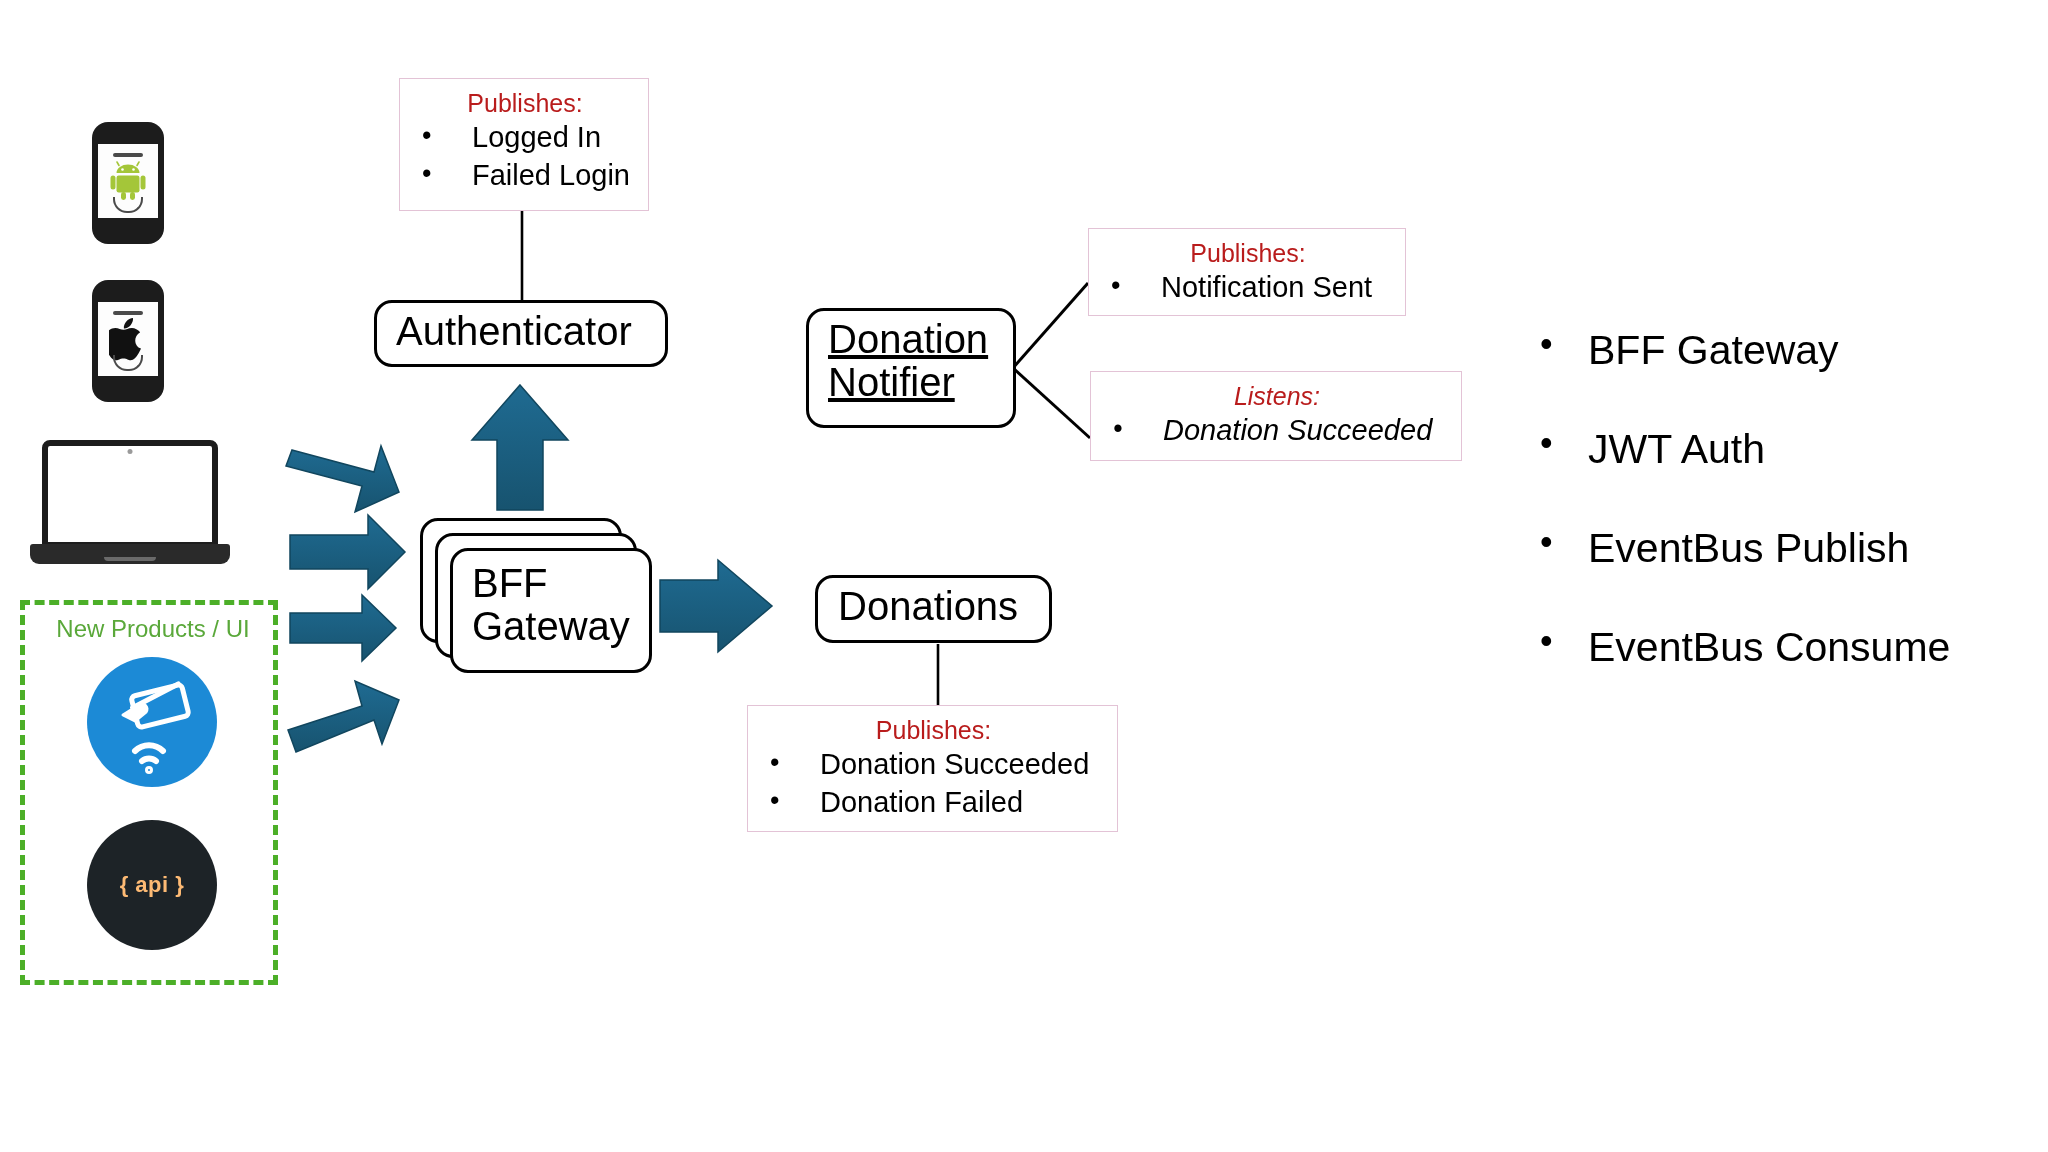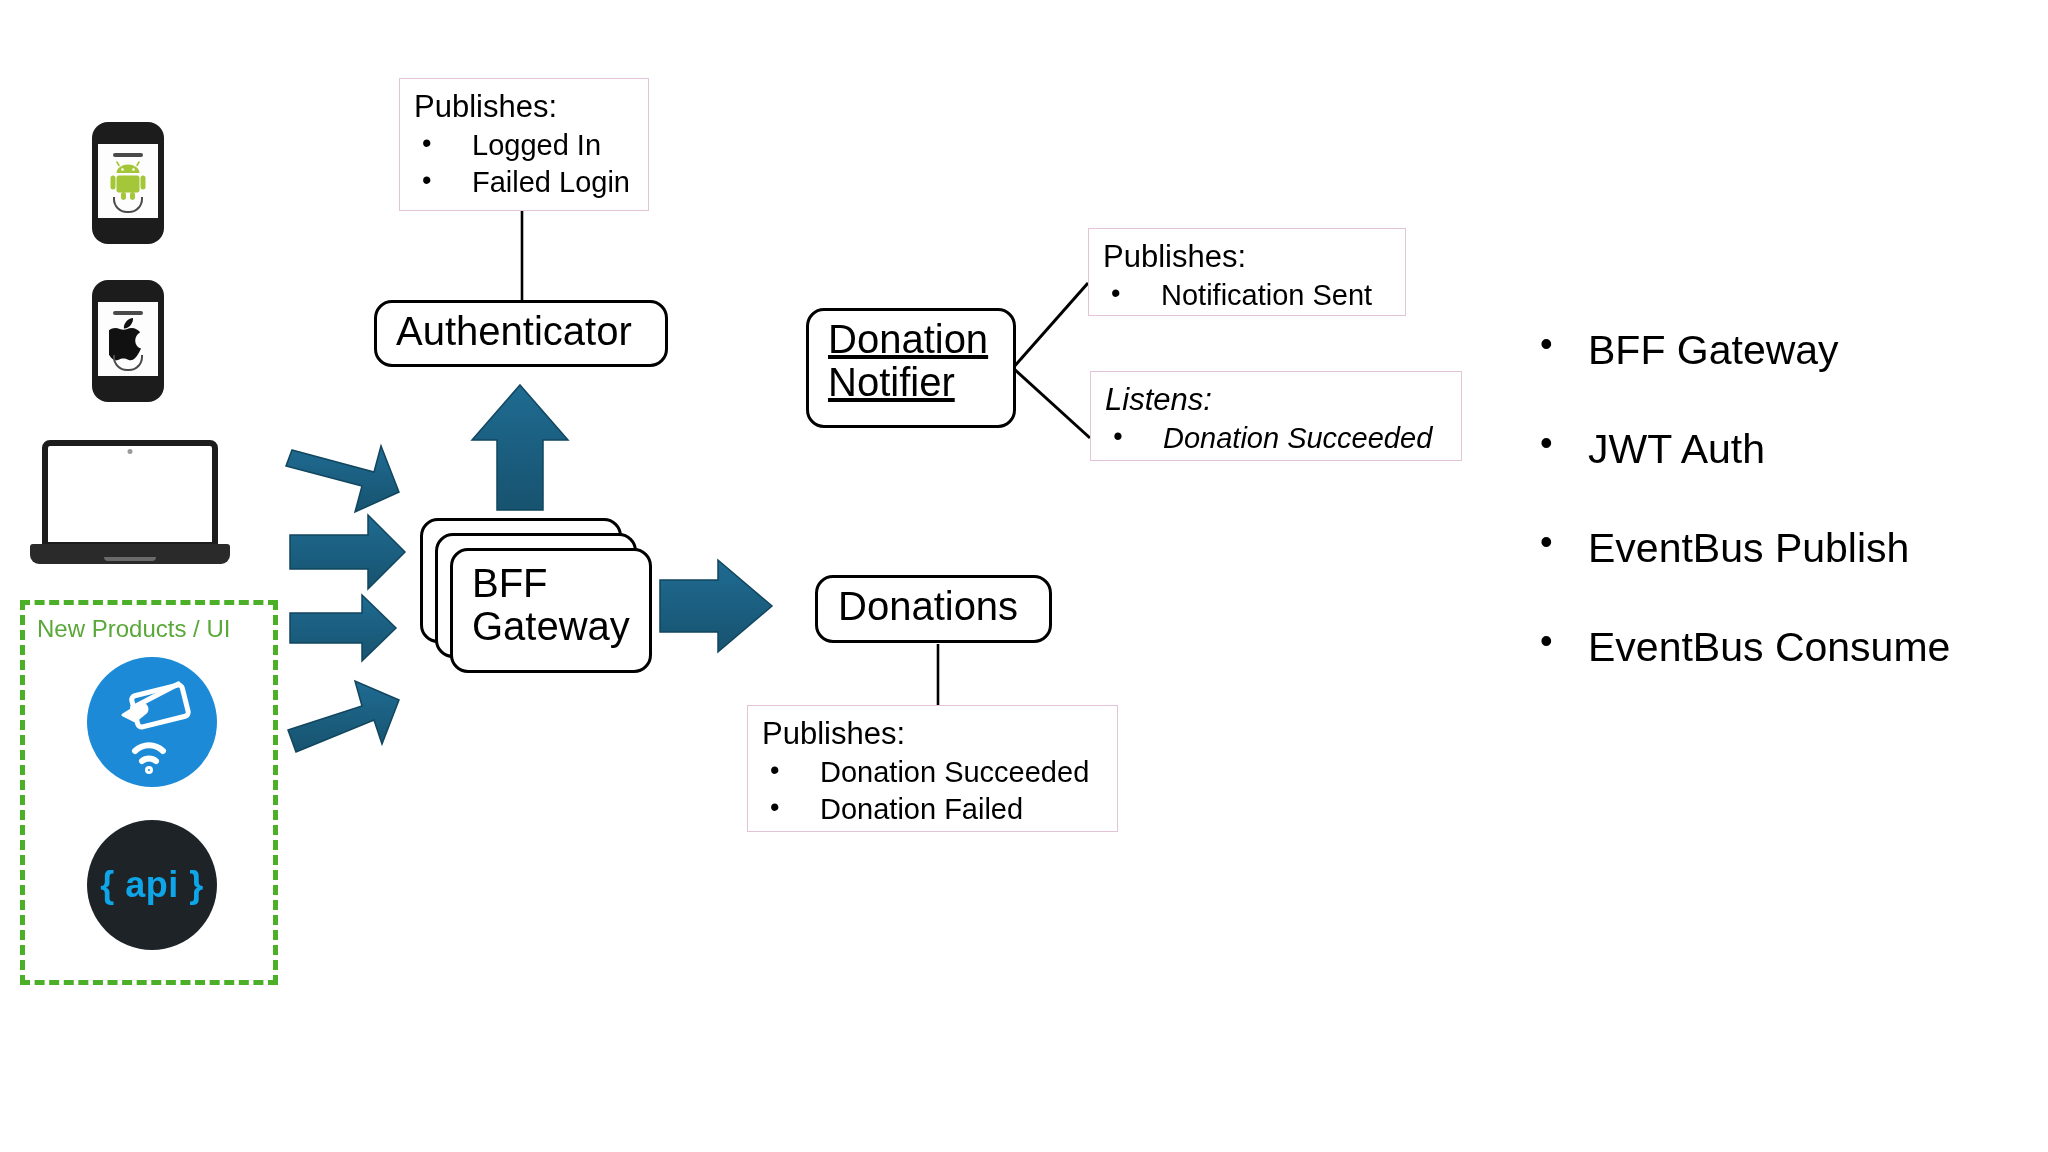--- a/index.html
+++ b/index.html
@@ -54,23 +54,24 @@
   
   .note-box {
     position: absolute;
     border: 1.6px solid #e3c3d6;
     background: #ffffff;
     box-sizing: border-box;
     padding: 8px 12px 10px 14px;
     z-index: 7;
   }
   .note-title {
-    font-size: 31px;
+    font-size: 25px;
     line-height: 1.28;
-    color: #000000;
+    color: #b91c1c;
+    text-align: center;
   }
   .note-list {
     margin: 0;
     padding: 0;
     list-style: none;
   }
   .note-list li {
     font-size: 29px;
     line-height: 1.3;
     color: #000000;
@@ -128,20 +129,21 @@
     height: 385px;
     border: 5px dashed #4caf28;
     box-sizing: border-box;
     background: #ffffff;
   }
   #new-products-label {
     position: absolute;
     left: 12px;
     top: 10px;
     width: 232px;
+    text-align: center;
     font-size: 24px;
     line-height: 1.15;
     color: #5aa83a;
   }
   .round-icon {
     position: absolute;
     border-radius: 50%;
   }
   #contactless-icon {
     left: 62px;
@@ -156,22 +158,22 @@
     width: 130px;
     height: 130px;
     background: #1d2327;
   }
   #api-icon .api-text {
     position: absolute;
     left: 0; right: 0;
     top: 50%;
     transform: translateY(-50%);
     text-align: center;
-    color: #0ea5e9;
-    font-size: 36px;
+    color: #fdba74;
+    font-size: 22px;
     font-weight: bold;
     letter-spacing: 0.5px;
   }
 
   
   .phone {
     position: absolute;
     border-radius: 16px;
     background: #1c1c1c;
     box-sizing: border-box;

